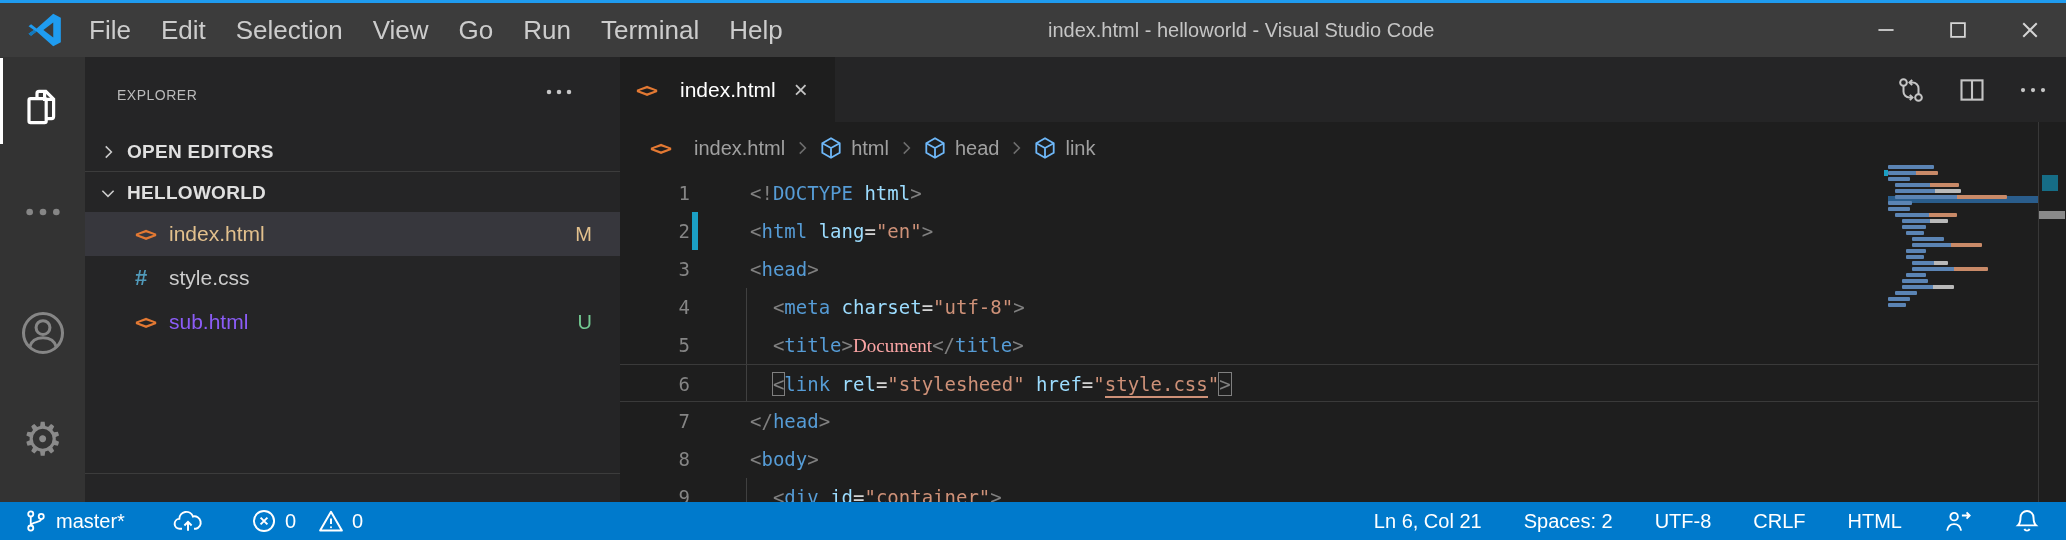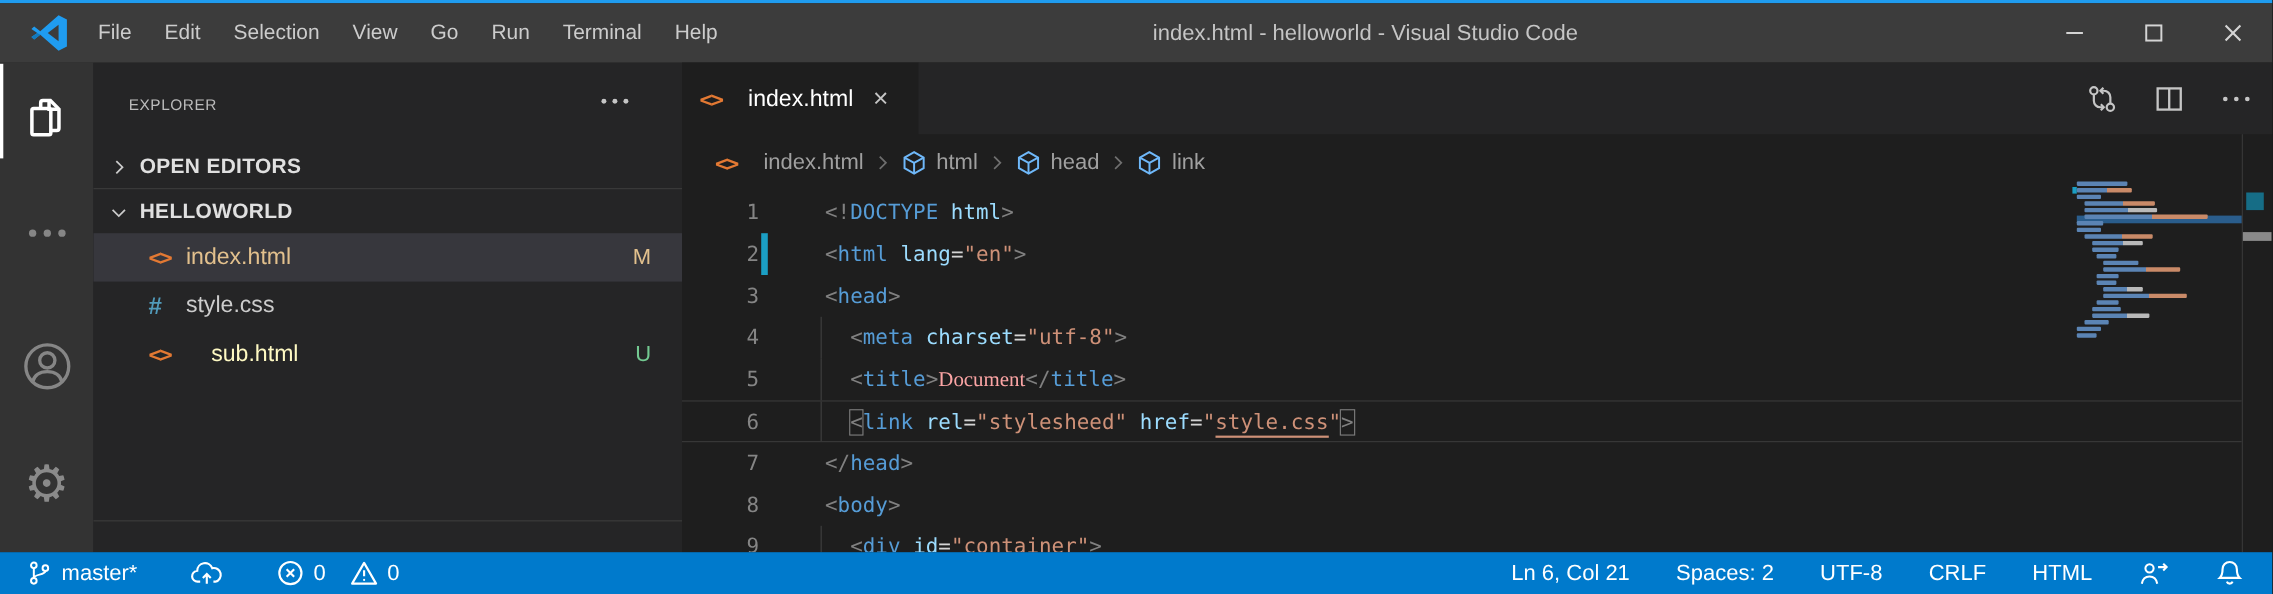--- a/index.html
+++ b/index.html
@@ -5,21 +5,21 @@
   html,body{margin:0;padding:0;background:#1e1e1e;}
   *{box-sizing:border-box;}
   .window{position:relative;width:2066px;height:540px;overflow:hidden;
     font-family:"Liberation Sans",sans-serif;color:#cccccc;background:#1e1e1e;}
   
   .top-accent{position:absolute;left:0;top:0;width:2066px;height:3px;background:#1f9cf0;}
   
   .titlebar{position:absolute;left:0;top:3px;width:2066px;height:54px;background:#3c3c3c;}
   .vscode-logo{position:absolute;left:26px;top:8px;width:38px;height:38px;}
   .menubar{position:absolute;left:74px;top:0;height:54px;display:flex;align-items:center;}
-  .menu-item{padding:0 15px;font-size:19px;color:#cccccc;line-height:54px;cursor:default;}
+  .menu-item{padding:0 15px;font-size:26px;color:#cccccc;line-height:54px;cursor:default;}
   .win-title{position:absolute;left:1048px;top:0;height:54px;line-height:54px;font-size:20px;color:#c5c5c5;white-space:nowrap;}
   .win-controls{position:absolute;right:0;top:0;height:54px;display:flex;}
   .win-btn{width:72px;height:54px;display:flex;align-items:center;justify-content:center;color:#d4d4d4;}
   
   .main{position:absolute;left:0;top:57px;width:2066px;height:445px;}
   .activitybar{position:absolute;left:0;top:0;width:85px;height:445px;background:#333333;}
   .act-indicator{position:absolute;left:0;top:1px;width:3px;height:86px;background:#ffffff;}
   .act-icon{position:absolute;left:0;width:85px;display:flex;justify-content:center;color:#868686;}
   .act-icon.active{color:#ffffff;}
   .gear-glyph{font-size:46px;line-height:52px;color:#8a8a8a;font-family:"DejaVu Sans",sans-serif;}
@@ -33,21 +33,21 @@
   .sb-row .chev{margin:0 10px 0 14px;color:#cccccc;flex:none;}
   .divider{position:absolute;left:0;width:535px;height:1px;background:#3c3c3c;}
   .file-list{position:absolute;left:0;top:155px;width:535px;}
   .file-row{height:44px;display:flex;align-items:center;padding-left:50px;position:relative;}
   .file-row.selected{background:#37373d;}
   .file-icon{width:34px;flex:none;font-weight:bold;}
   .icon-html{color:#e37933;font-family:"DejaVu Sans Mono",monospace;font-size:20px;letter-spacing:-2px;}
   .icon-css{color:#519aba;font-size:22px;}
   .file-label{font-size:21px;color:#cccccc;}
   .file-label.modified{color:#e2c08d;}
-  .file-label.untracked{color:#fef9c3;margin-left:23px;}
+  .file-label.untracked{color:#8b5cf6;}
   .file-badge{position:absolute;right:28px;font-size:20px;}
   .file-badge.modified{color:#e2c08d;}
   .file-badge.untracked{color:#73c991;}
   
   .editor{position:absolute;left:620px;top:0;width:1446px;height:445px;background:#1e1e1e;}
   .tabbar{position:absolute;left:0;top:0;width:1446px;height:65px;background:#252526;}
   .tab{position:absolute;left:0;top:0;width:215px;height:65px;background:#1e1e1e;
     display:flex;align-items:center;padding:0 16px;}
   .tab-label{font-size:21px;color:#ffffff;margin:0 14px 0 10px;}
   .tab-close{font-size:24px;color:#c5c5c5;margin-left:4px;}

